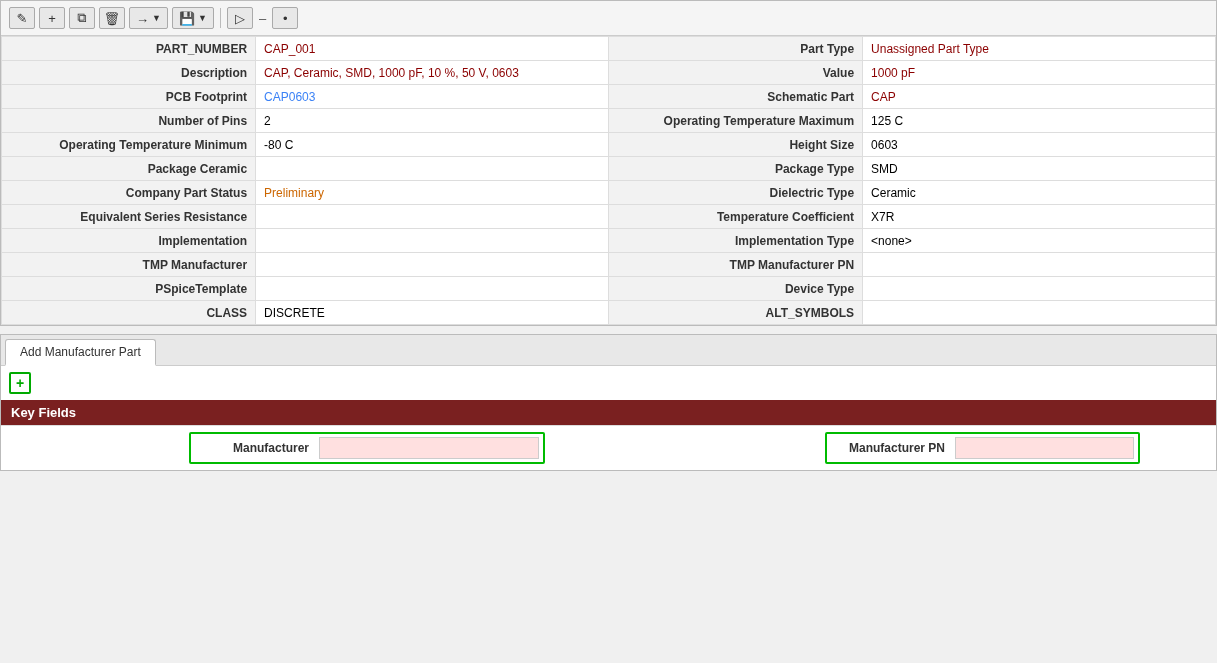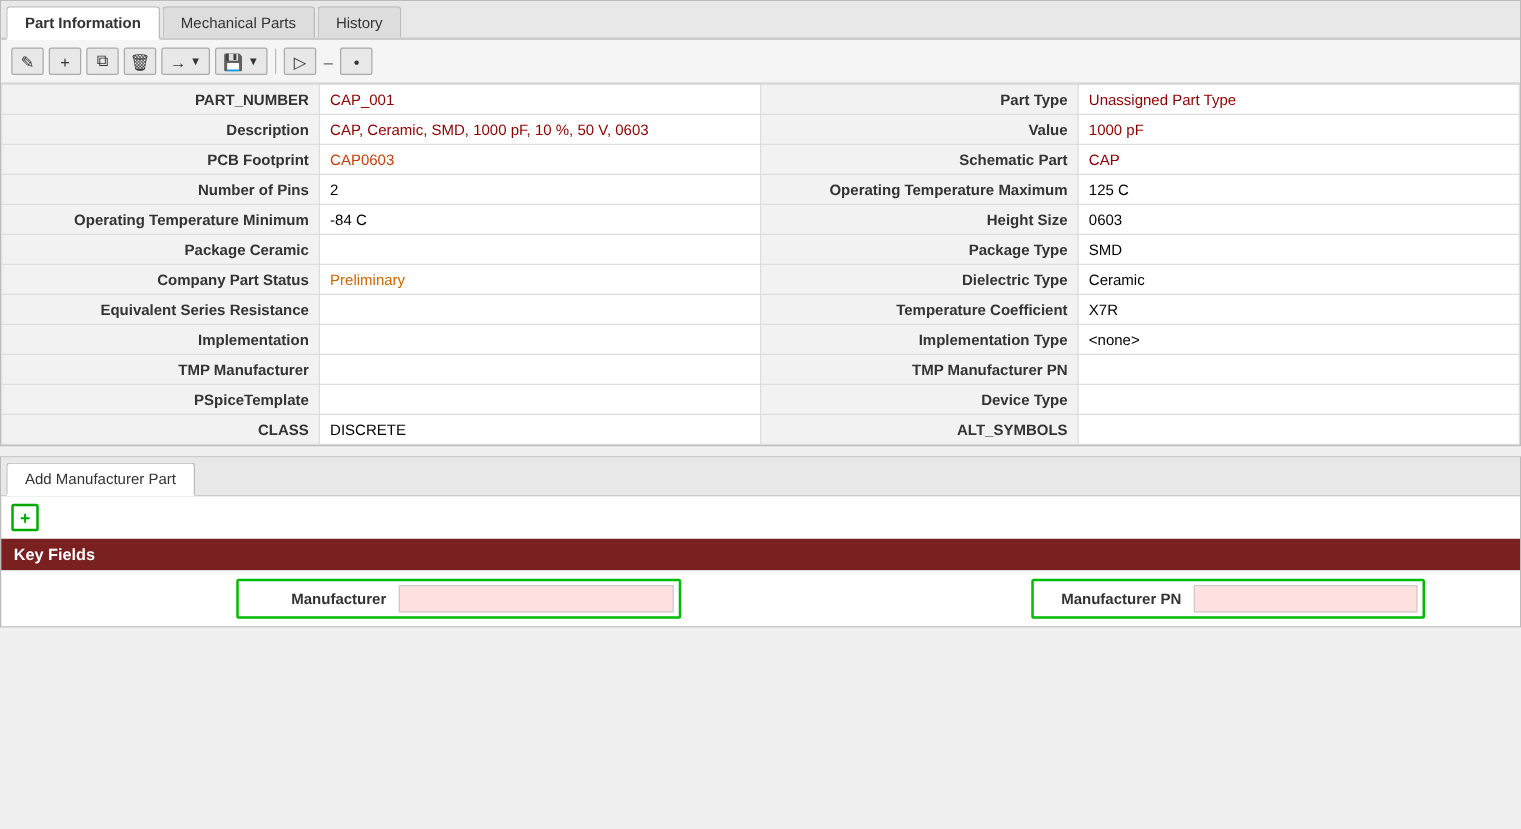--- a/index.html
+++ b/index.html
@@ -225,25 +225,20 @@
       border: 1px solid #bbb;
     }
   </style>
 </head>
 <body>
 
 <div class="app-wrapper">
 
   <div class="top-section">
 
-    <div class="tabs-bar">
-      <div class="tab active">Part Information</div>
-      <div class="tab">Mechanical Parts</div>
-      <div class="tab">History</div>
-    </div>
 
     <div class="toolbar">
       <button class="toolbar-btn" title="Edit">✎</button>
       <button class="toolbar-btn" title="Add">+</button>
       <button class="toolbar-btn" title="Copy">⧉</button>
       <button class="toolbar-btn" title="Delete">🗑</button>
       <button class="toolbar-btn toolbar-btn-wide">→ <span style="font-size:9px;">▼</span></button>
       <button class="toolbar-btn toolbar-btn-wide">💾 <span style="font-size:9px;">▼</span></button>
       <div class="toolbar-divider"></div>
       <button class="toolbar-btn" title="Run">▷</button>
@@ -260,33 +255,33 @@
             <td class="value-cell" style="color: rgb(139, 0, 0);">Unassigned Part Type</td>
           </tr>
           <tr>
             <td class="label-cell">Description</td>
             <td class="value-cell " style="color: rgb(139, 0, 0);">CAP, Ceramic, SMD, 1000 pF, 10 %, 50 V, 0603</td>
             <td class="label-cell">Value</td>
             <td class="value-cell" style="color: rgb(139, 0, 0);">1000 pF</td>
           </tr>
           <tr>
             <td class="label-cell">PCB Footprint</td>
-            <td class="value-cell " style="color: #c2410c;">CAP0603</td>
+            <td class="value-cell " style="color: #3b82f6;">CAP0603</td>
             <td class="label-cell">Schematic Part</td>
             <td class="value-cell" style="color: rgb(139, 0, 0);">CAP</td>
           </tr>
           <tr>
             <td class="label-cell">Number of Pins</td>
             <td class="value-cell black" style="color: rgb(0, 0, 0);">2</td>
             <td class="label-cell">Operating Temperature Maximum</td>
             <td class="value-cell" style="color: rgb(0, 0, 0);">125 C</td>
           </tr>
           <tr>
             <td class="label-cell">Operating Temperature Minimum</td>
-            <td class="value-cell black" style="color: rgb(0, 0, 0);">-84 C</td>
+            <td class="value-cell black" style="color: rgb(0, 0, 0);">-80 C</td>
             <td class="label-cell">Height Size</td>
             <td class="value-cell" style="color: rgb(0, 0, 0);">0603</td>
           </tr>
           <tr>
             <td class="label-cell">Package Ceramic</td>
             <td class="value-cell black" style="color: rgb(0, 0, 0);"></td>
             <td class="label-cell">Package Type</td>
             <td class="value-cell" style="color: rgb(0, 0, 0);">SMD</td>
           </tr>
           <tr>

